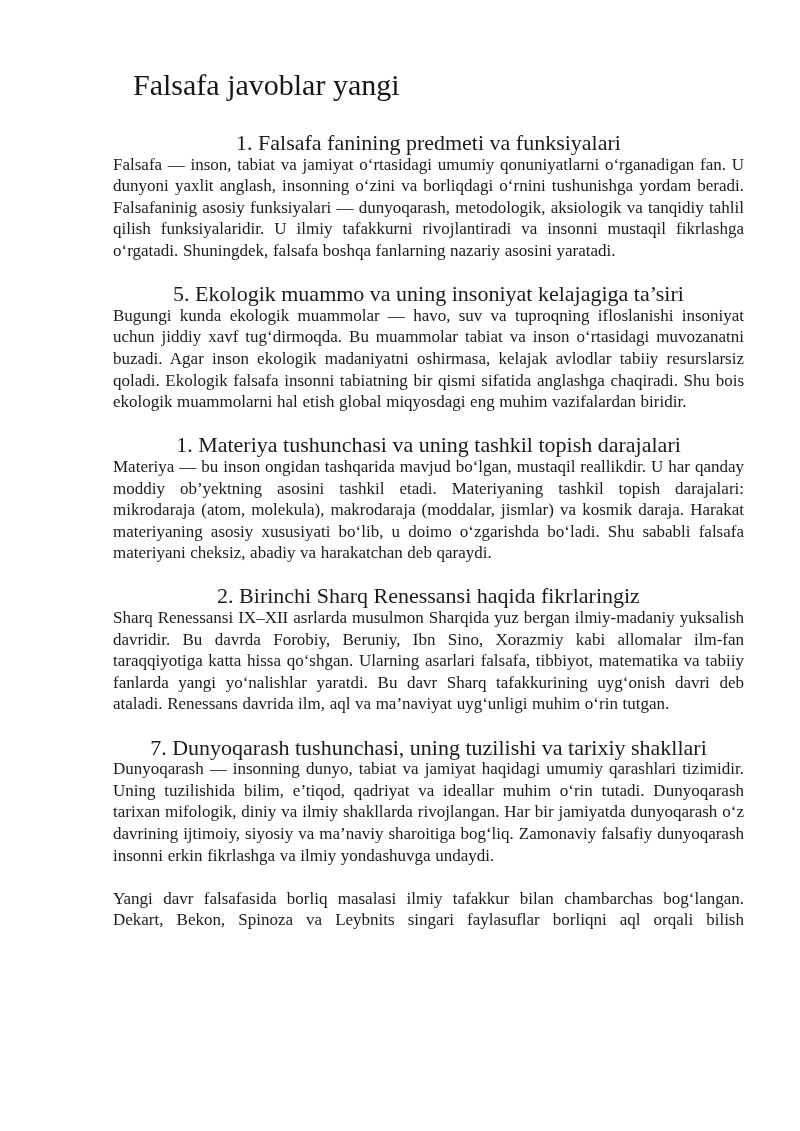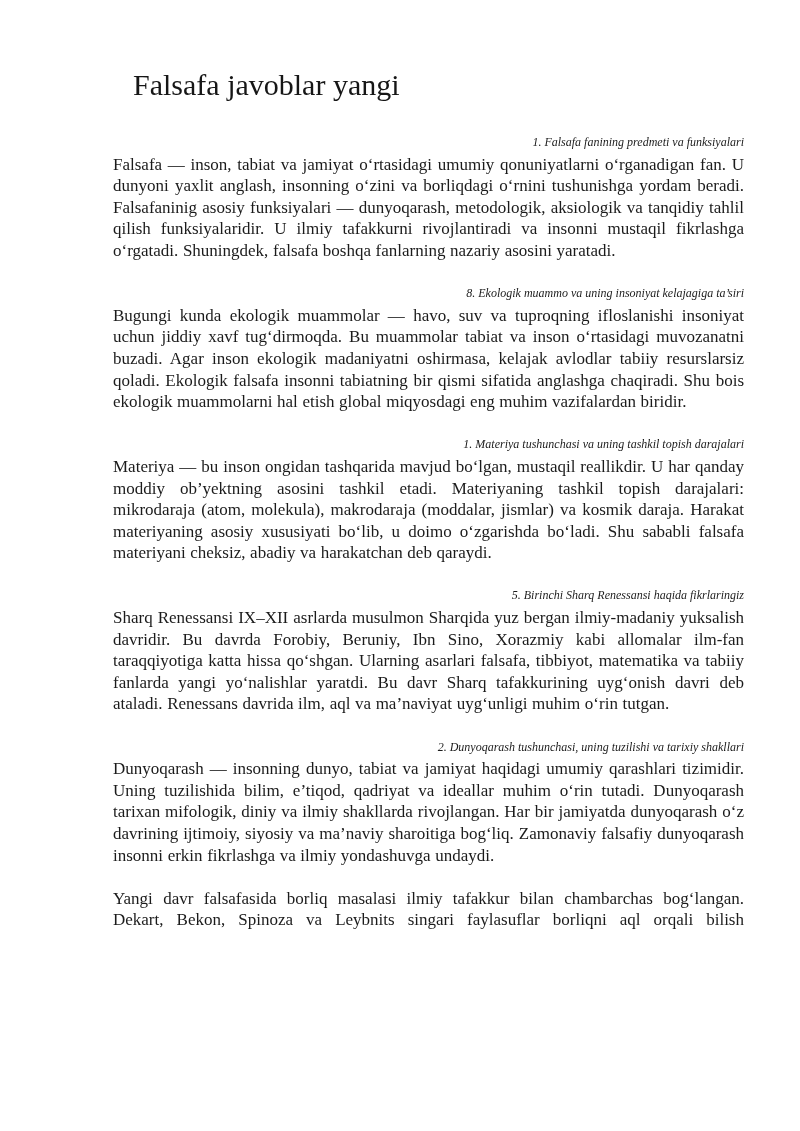--- a/index.html
+++ b/index.html
@@ -26,24 +26,23 @@
     font-size: 30px;
     line-height: 36px;
     font-weight: 400;
     color: #161616;
     white-space: nowrap;
   }
   .qa-section {
     margin: 0 0 21.6px 0;
   }
   .q-heading {
-    font-size: 12px;
+    font-size: 22px;
     line-height: 21.6px;
-    text-align: right;
-    font-style: italic;
+    text-align: center;
   }
   .a-body {
     margin: 0;
     font-size: 17px;
     line-height: 21.6px;
     text-align: justify;
     hyphens: none;
     word-spacing: 0.02em;
   }
   
@@ -58,36 +57,36 @@
 <div class="page">
 
   <h1 class="doc-title">Falsafa javoblar yangi</h1>
 
   <section class="qa-section">
     <div class="q-heading">1. Falsafa fanining predmeti va funksiyalari</div>
     <p class="a-body">Falsafa — inson, tabiat va jamiyat oʻrtasidagi umumiy qonuniyatlarni oʻrganadigan fan. U dunyoni yaxlit anglash, insonning oʻzini va borliqdagi oʻrnini tushunishga yordam beradi. Falsafaninig asosiy funksiyalari — dunyoqarash, metodologik, aksiologik va tanqidiy tahlil qilish funksiyalaridir. U ilmiy tafakkurni rivojlantiradi va insonni mustaqil fikrlashga oʻrgatadi. Shuningdek, falsafa boshqa fanlarning nazariy asosini yaratadi.</p>
   </section>
 
   <section class="qa-section">
-    <div class="q-heading">8. Ekologik muammo va uning insoniyat kelajagiga ta’siri</div>
+    <div class="q-heading">5. Ekologik muammo va uning insoniyat kelajagiga ta’siri</div>
     <p class="a-body">Bugungi kunda ekologik muammolar — havo, suv va tuproqning ifloslanishi insoniyat uchun jiddiy xavf tugʻdirmoqda. Bu muammolar tabiat va inson oʻrtasidagi muvozanatni buzadi. Agar inson ekologik madaniyatni oshirmasa, kelajak avlodlar tabiiy resurslarsiz qoladi. Ekologik falsafa insonni tabiatning bir qismi sifatida anglashga chaqiradi. Shu bois ekologik muammolarni hal etish global miqyosdagi eng muhim vazifalardan biridir.</p>
   </section>
 
   <section class="qa-section">
     <div class="q-heading">1. Materiya tushunchasi va uning tashkil topish darajalari</div>
     <p class="a-body">Materiya — bu inson ongidan tashqarida mavjud boʻlgan, mustaqil reallikdir. U har qanday moddiy ob’yektning asosini tashkil etadi. Materiyaning tashkil topish darajalari: mikrodaraja (atom, molekula), makrodaraja (moddalar, jismlar) va kosmik daraja. Harakat materiyaning asosiy xususiyati boʻlib, u doimo oʻzgarishda boʻladi. Shu sababli falsafa materiyani cheksiz, abadiy va harakatchan deb qaraydi.</p>
   </section>
 
   <section class="qa-section">
-    <div class="q-heading">5. Birinchi Sharq Renessansi haqida fikrlaringiz</div>
+    <div class="q-heading">2. Birinchi Sharq Renessansi haqida fikrlaringiz</div>
     <p class="a-body">Sharq Renessansi IX–XII asrlarda musulmon Sharqida yuz bergan ilmiy-madaniy yuksalish davridir. Bu davrda Forobiy, Beruniy, Ibn Sino, Xorazmiy kabi allomalar ilm-fan taraqqiyotiga katta hissa qoʻshgan. Ularning asarlari falsafa, tibbiyot, matematika va tabiiy fanlarda yangi yoʻnalishlar yaratdi. Bu davr Sharq tafakkurining uygʻonish davri deb ataladi. Renessans davrida ilm, aql va ma’naviyat uygʻunligi muhim oʻrin tutgan.</p>
   </section>
 
   <section class="qa-section">
-    <div class="q-heading">2. Dunyoqarash tushunchasi, uning tuzilishi va tarixiy shakllari</div>
+    <div class="q-heading">7. Dunyoqarash tushunchasi, uning tuzilishi va tarixiy shakllari</div>
     <p class="a-body">Dunyoqarash — insonning dunyo, tabiat va jamiyat haqidagi umumiy qarashlari tizimidir. Uning tuzilishida bilim, e’tiqod, qadriyat va ideallar muhim oʻrin tutadi. Dunyoqarash tarixan mifologik, diniy va ilmiy shakllarda rivojlangan. Har bir jamiyatda dunyoqarash oʻz davrining ijtimoiy, siyosiy va ma’naviy sharoitiga bogʻliq. Zamonaviy falsafiy dunyoqarash insonni erkin fikrlashga va ilmiy yondashuvga undaydi.</p>
   </section>
 
   <section class="qa-section">
     <p class="a-body cut-off">Yangi davr falsafasida borliq masalasi ilmiy tafakkur bilan chambarchas bogʻlangan. Dekart, Bekon, Spinoza va Leybnits singari faylasuflar borliqni aql orqali bilish</p>
   </section>
 
 </div>
 
 </body></html>

